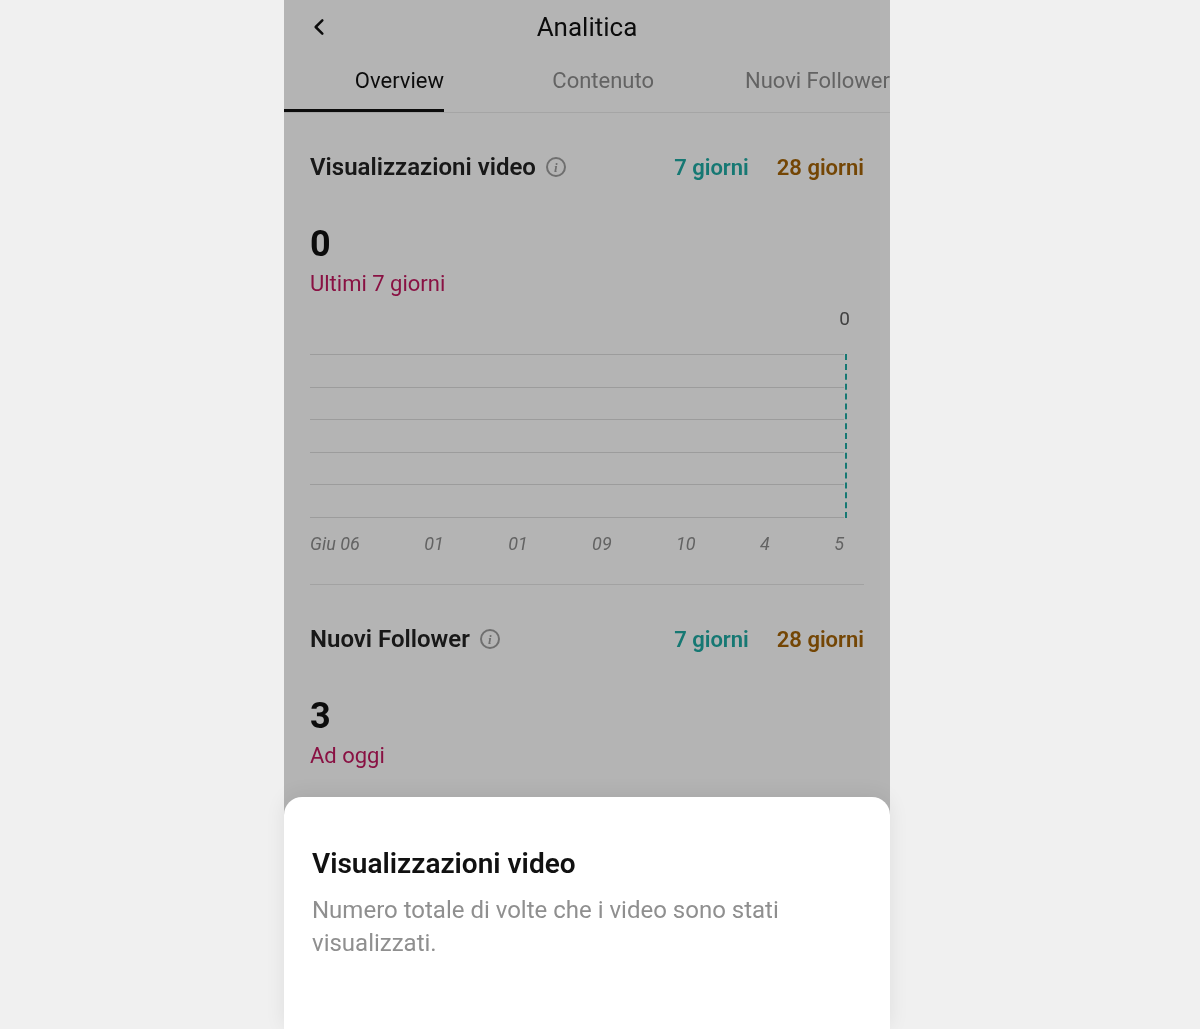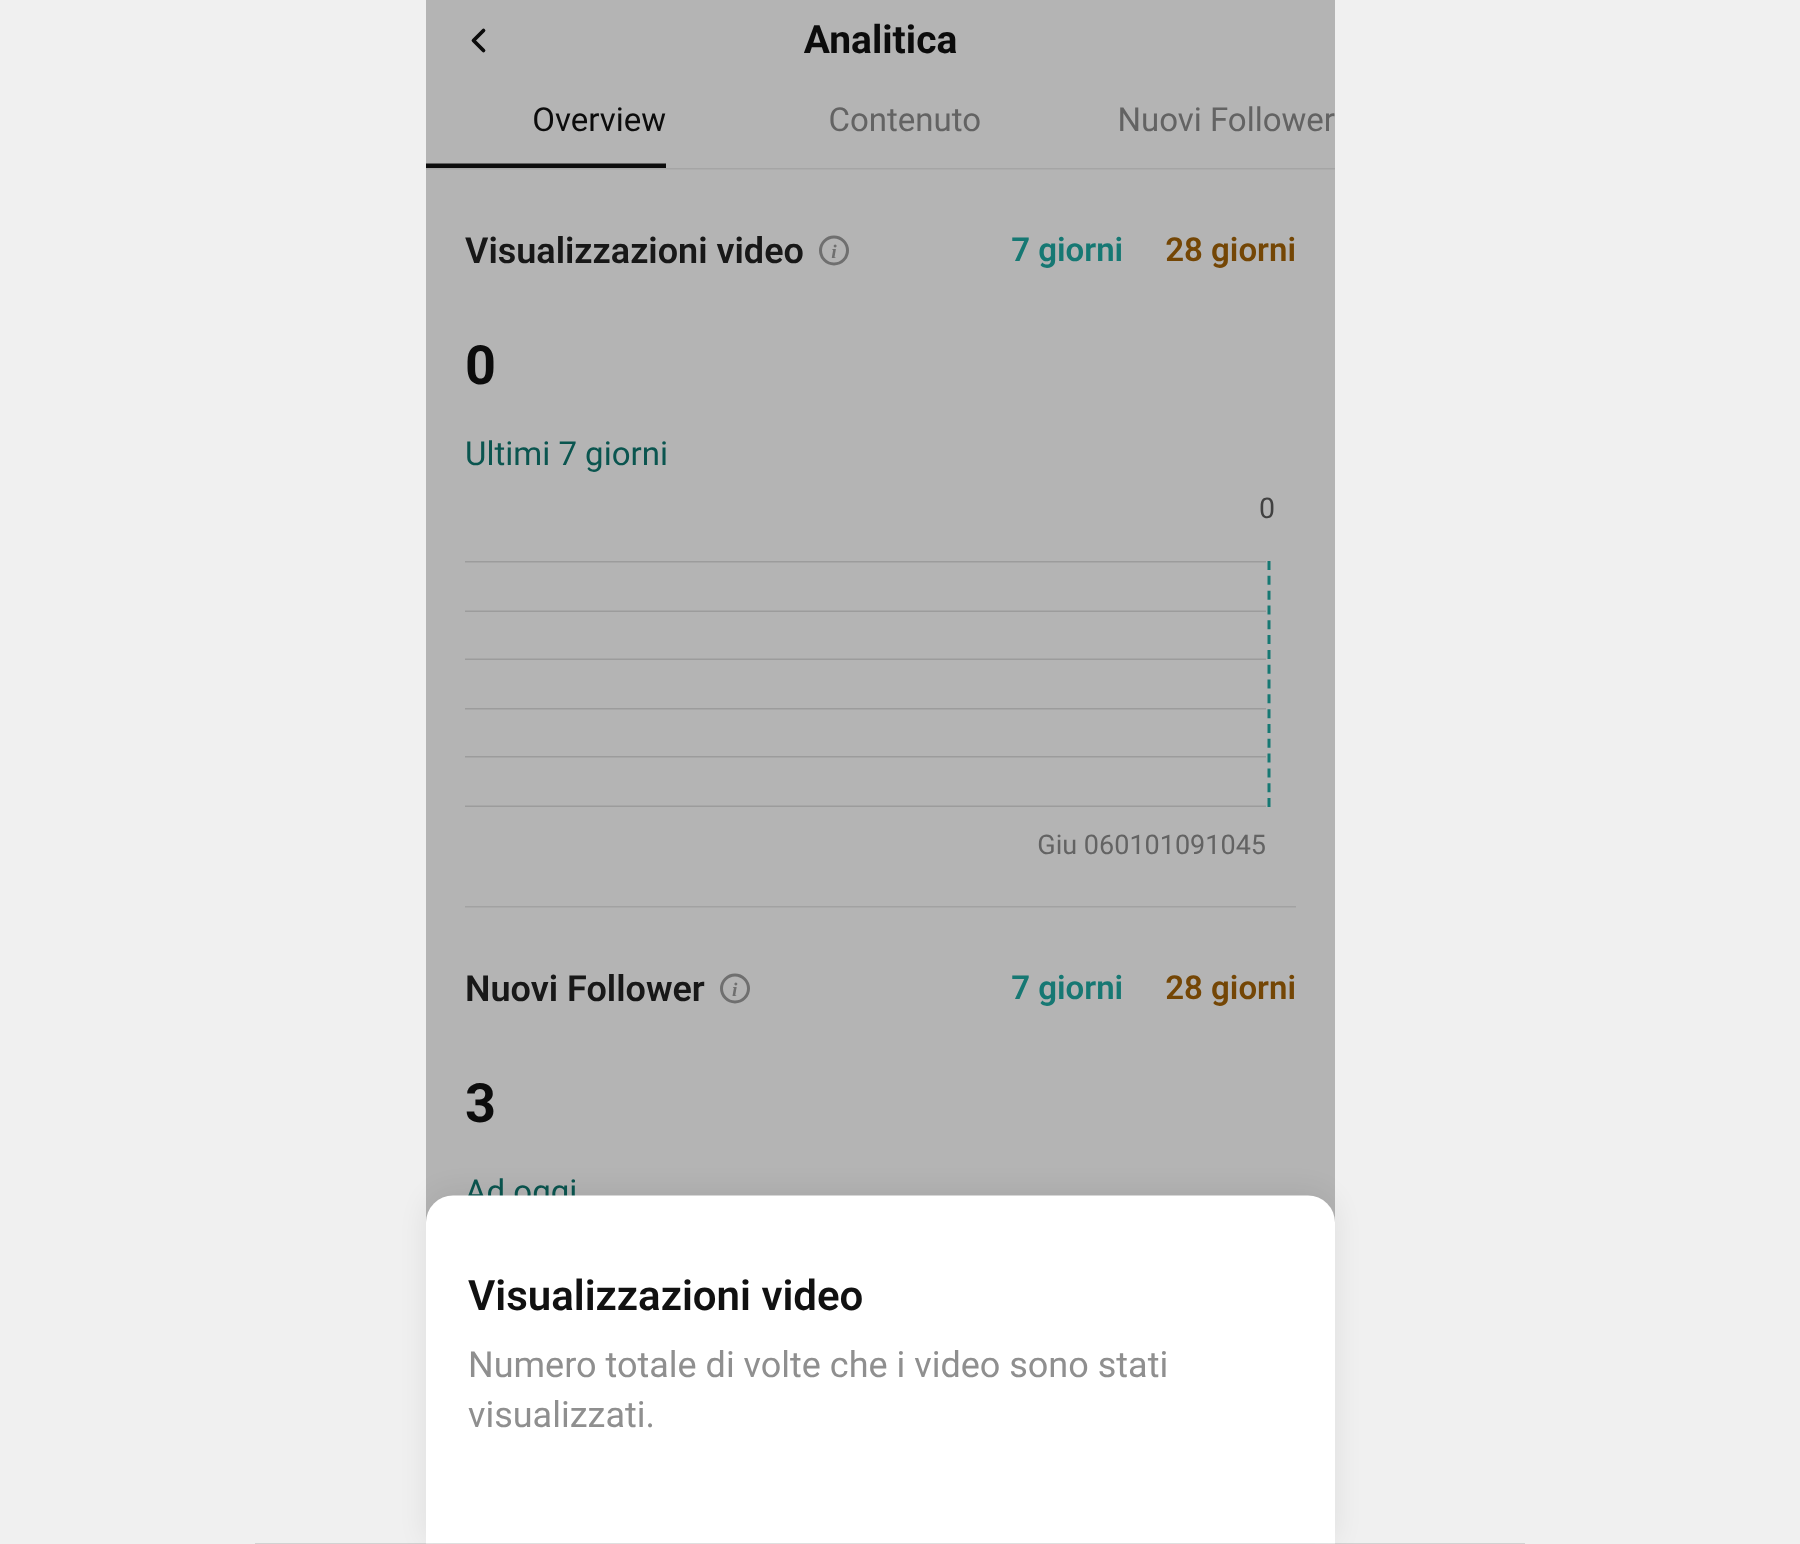--- a/index.html
+++ b/index.html
@@ -41,21 +41,21 @@
     width: 30px;
     height: 30px;
     display: flex;
     align-items: center;
     justify-content: center;
     cursor: pointer;
   }
   .back-btn svg { width: 20px; height: 28px; }
   .header-title {
     font-size: 26px;
-    font-weight: 700;
+    font-weight: 400;
     color: #111;
   }
   .tabs {
     display: flex;
     border-bottom: 1px solid #e5e5e5;
   }
   .tab {
     flex: 0 0 auto;
     padding: 14px 0 16px 0;
     font-size: 22px;
@@ -117,22 +117,22 @@
   }
   .range.active { color: #1fa7a0; }
   .big-number {
     font-size: 36px;
     font-weight: 700;
     color: #111;
     margin-top: 42px;
   }
   .sub-label {
     font-size: 22px;
-    color: #0f766e;
-    margin-top: 26px;
+    color: #be185d;
+    margin-top: 6px;
   }
   .chart {
     margin-top: 38px;
     position: relative;
     height: 220px;
   }
   .grid {
     position: absolute;
     left: 0;
     right: 20px;
@@ -145,23 +145,24 @@
   .gridline {
     height: 1px;
     background: #d8d8d8;
   }
   .xaxis {
     position: absolute;
     left: 0;
     right: 20px;
     bottom: 0;
     display: flex;
-    justify-content: flex-end;
+    justify-content: space-between;
     font-size: 18px;
     color: #8a8a8a;
+    font-style: italic;
   }
   .marker {
     position: absolute;
     top: 20px;
     bottom: 36px;
     width: 2px;
     border-left: 2px dashed #1fa7a0;
   }
   .marker-label {
     position: absolute;

